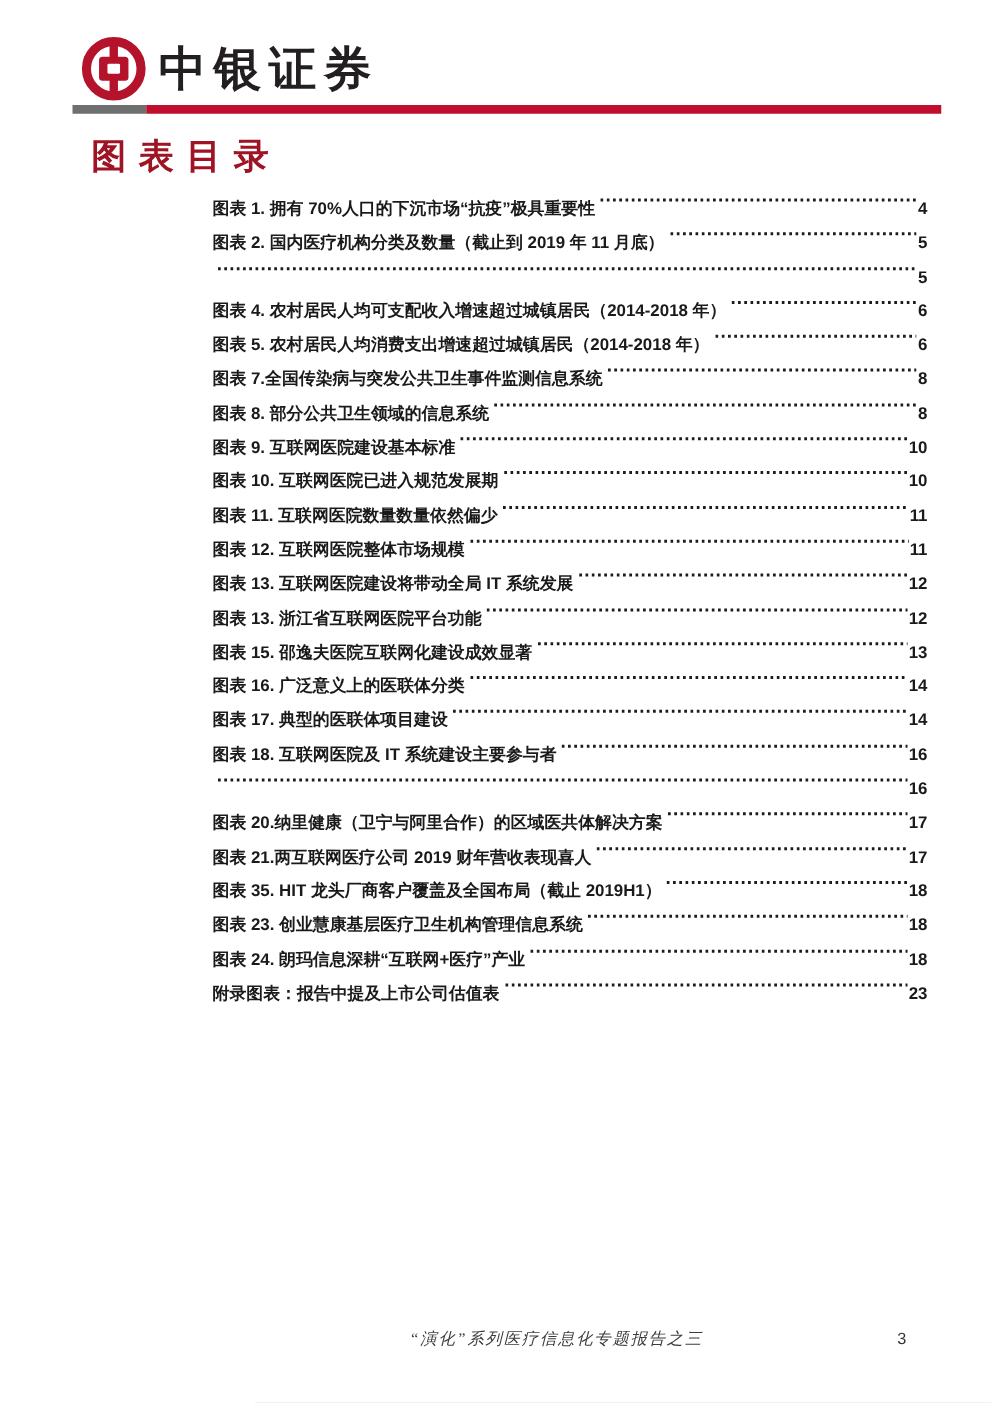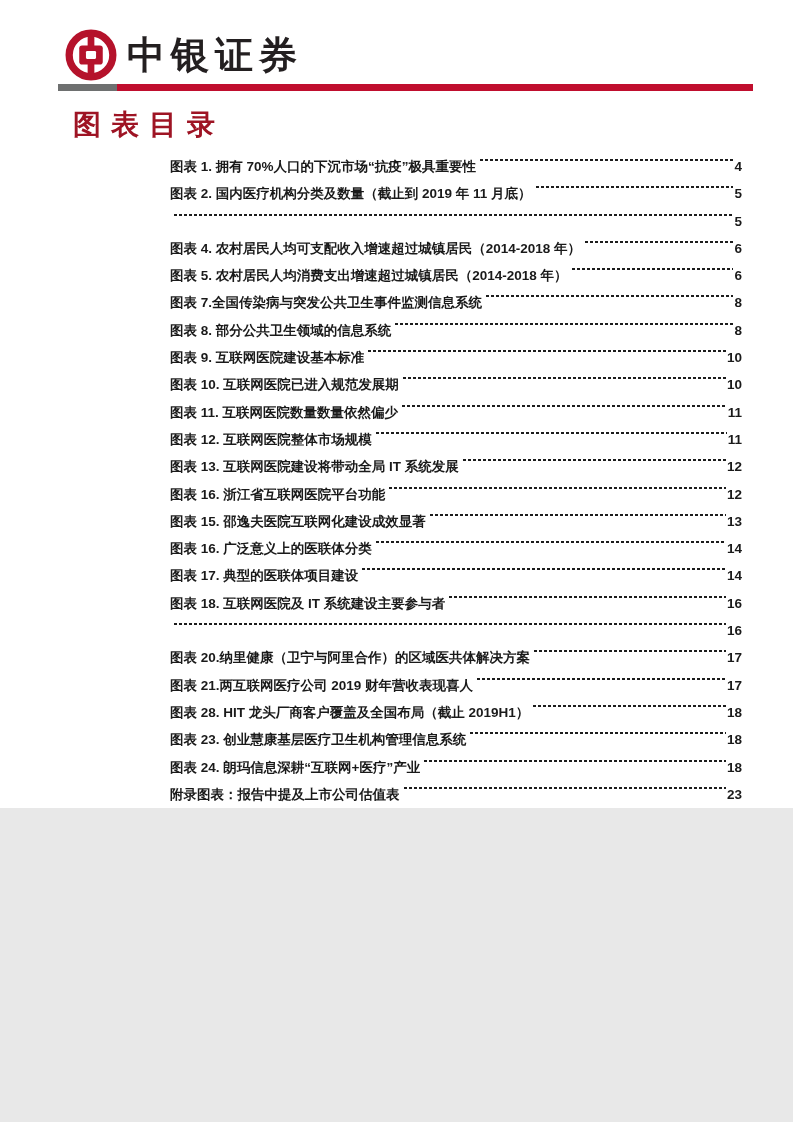--- a/index.html
+++ b/index.html
@@ -6,21 +6,21 @@
     --brand-red:#B5122B;
     --bar-red:#C00E2E;
     --bar-gray:#6E7070;
     --title-red:#9E1424;
     --text-black:#1A1A1A;
     --footer-gray:#3C3C3C;
   }
   html,body{margin:0;padding:0;background:#e8e8e8;}
   .page{
     position:relative;
-    width:793px;height:808px;
+    width:793px;height:1122px;
     margin:0 auto;
     background:#ffffff;
     font-family:"Liberation Sans", sans-serif;
     overflow:hidden;
   }
 
   
   .header{position:absolute;left:63px;top:26px;right:40px;}
   .brand{display:flex;align-items:center;gap:8px;height:58px;}
   .brand svg{width:56px;height:56px;display:block;}
@@ -172,21 +172,21 @@
       <span class="toc-page">11</span>
     </li>
 
     <li class="toc-row">
       <span class="toc-label">图表 13. 互联网医院建设将带动全局 IT 系统发展</span>
       <span class="toc-dots"></span>
       <span class="toc-page">12</span>
     </li>
 
     <li class="toc-row">
-      <span class="toc-label">图表 16. 浙江省互联网医院平台功能</span>
+      <span class="toc-label">图表 13. 浙江省互联网医院平台功能</span>
       <span class="toc-dots"></span>
       <span class="toc-page">12</span>
     </li>
 
     <li class="toc-row">
       <span class="toc-label">图表 15. 邵逸夫医院互联网化建设成效显著</span>
       <span class="toc-dots"></span>
       <span class="toc-page">13</span>
     </li>
 
@@ -219,21 +219,21 @@
       <span class="toc-page">17</span>
     </li>
 
     <li class="toc-row">
       <span class="toc-label">图表 21.两互联网医疗公司 2019 财年营收表现喜人</span>
       <span class="toc-dots"></span>
       <span class="toc-page">17</span>
     </li>
 
     <li class="toc-row">
-      <span class="toc-label">图表 28. HIT 龙头厂商客户覆盖及全国布局（截止 2019H1）</span>
+      <span class="toc-label">图表 35. HIT 龙头厂商客户覆盖及全国布局（截止 2019H1）</span>
       <span class="toc-dots"></span>
       <span class="toc-page">18</span>
     </li>
 
     <li class="toc-row">
       <span class="toc-label">图表 23. 创业慧康基层医疗卫生机构管理信息系统</span>
       <span class="toc-dots"></span>
       <span class="toc-page">18</span>
     </li>
 

